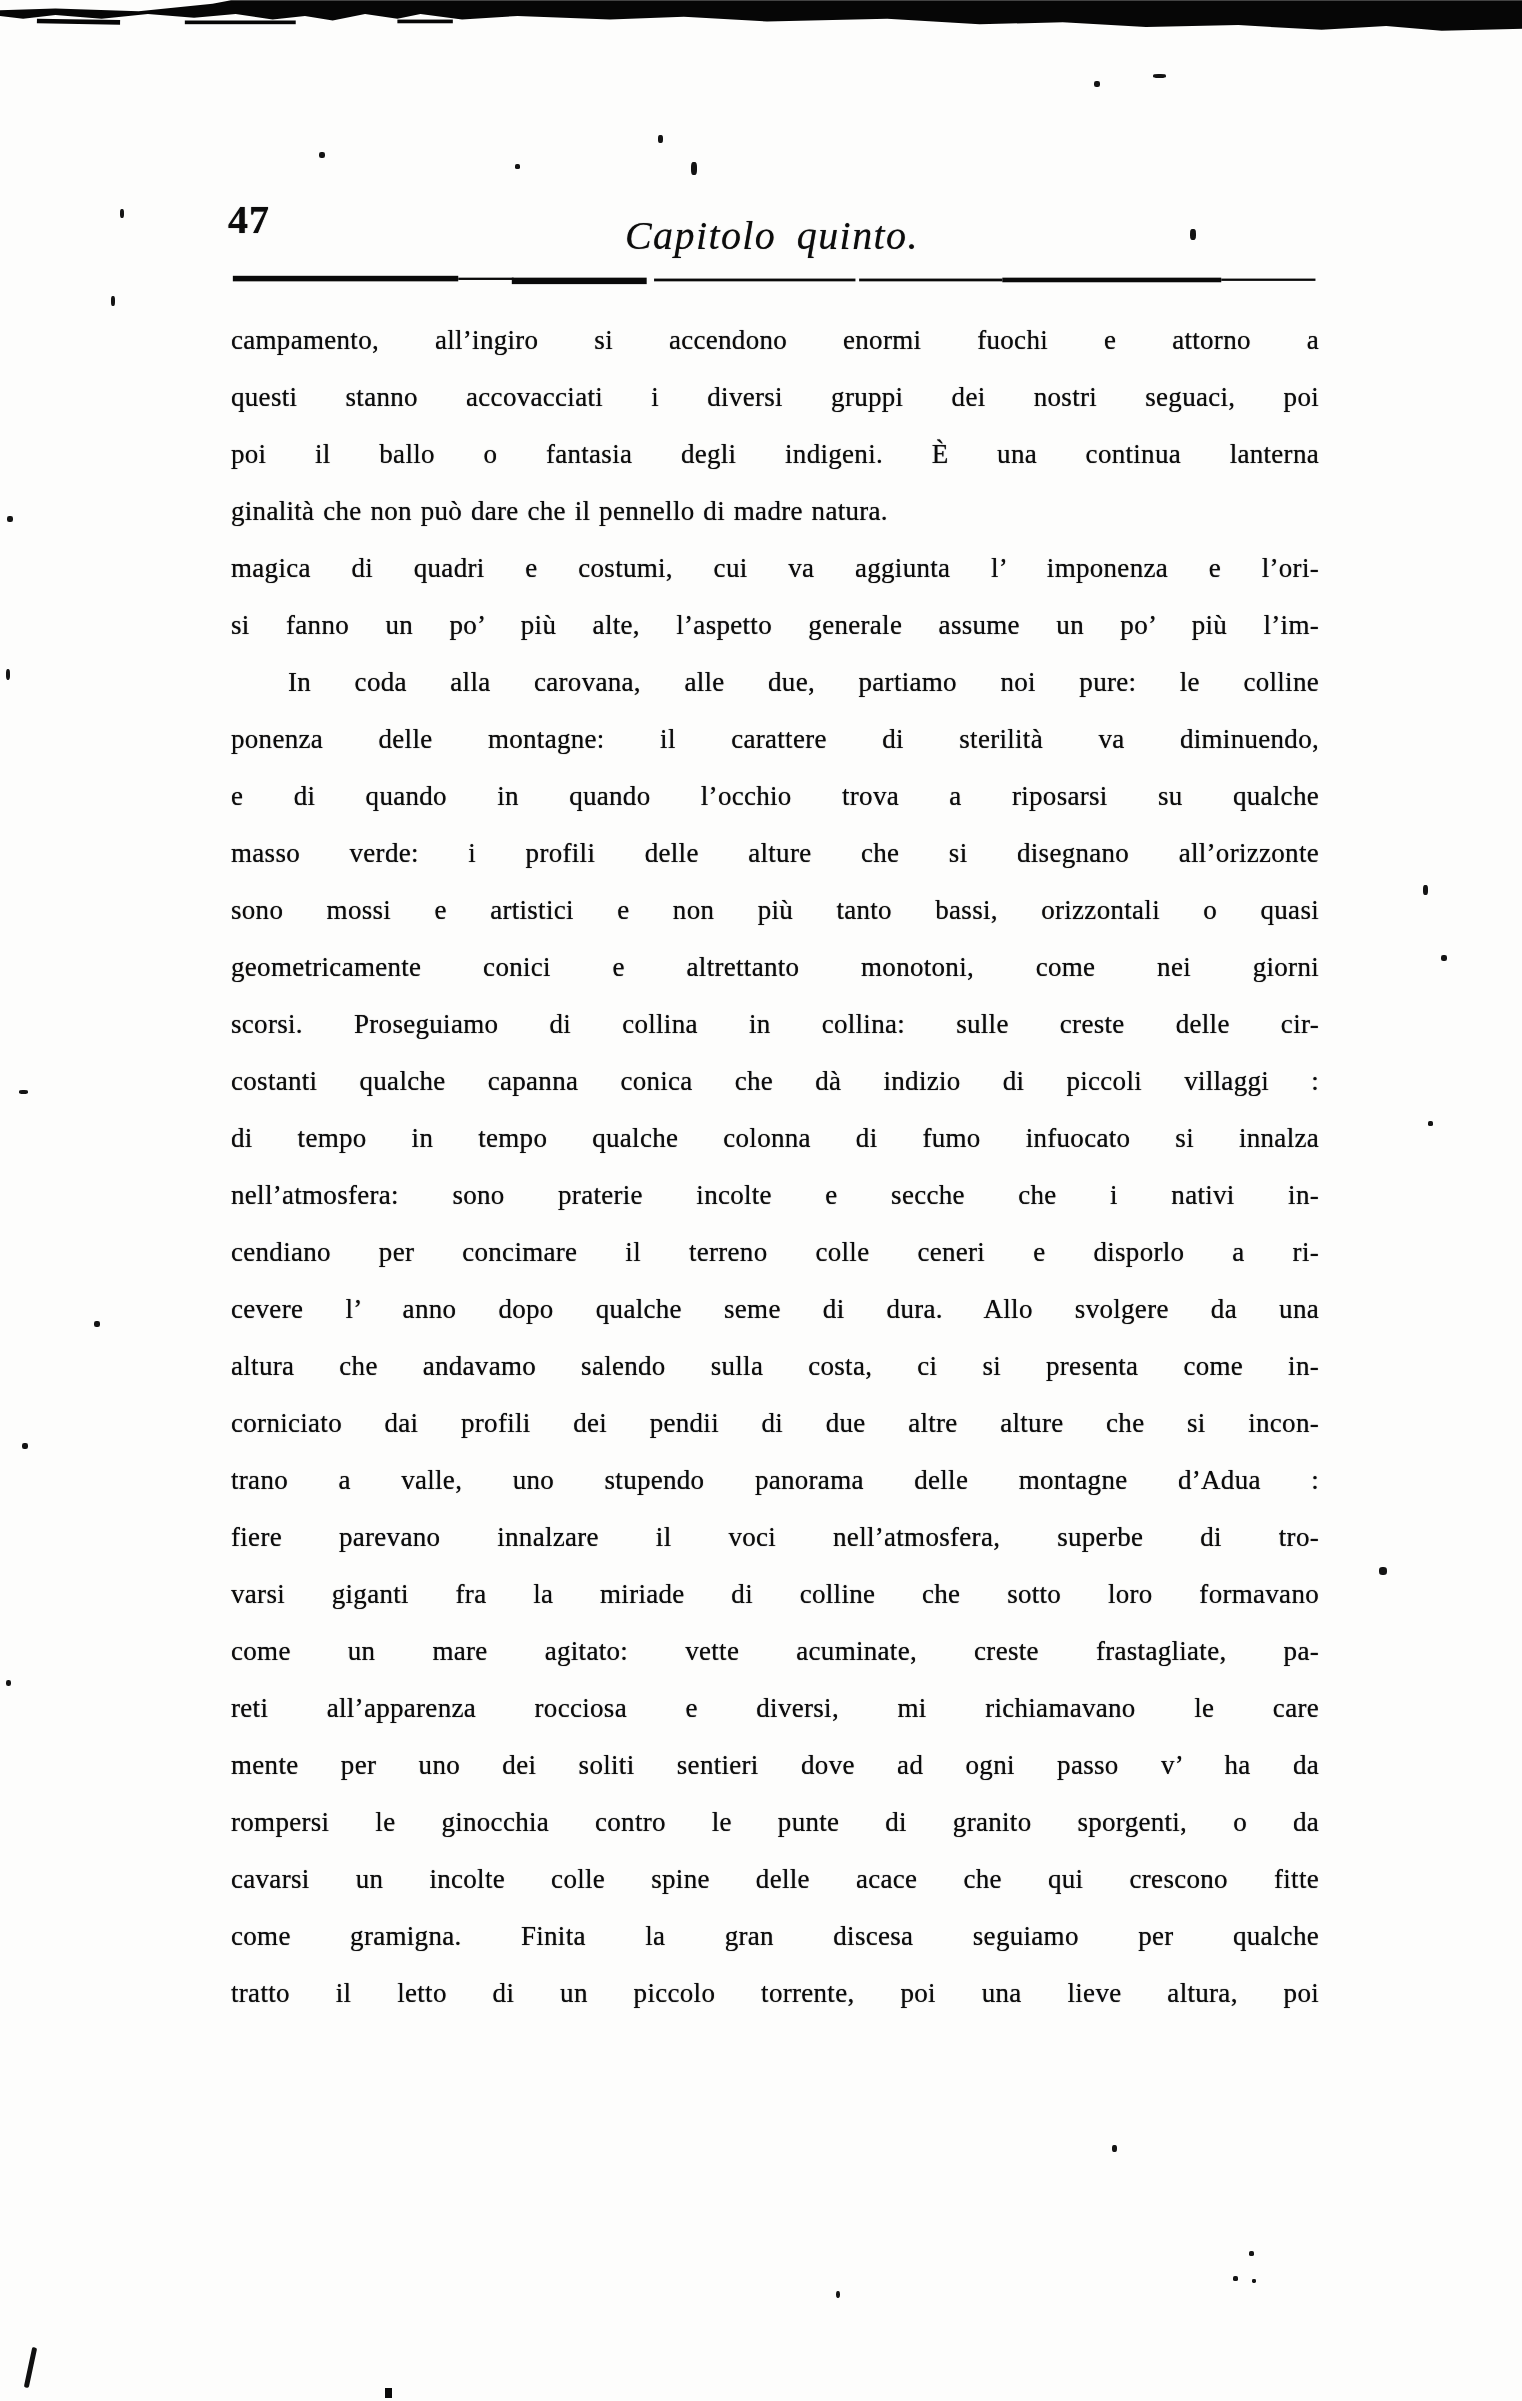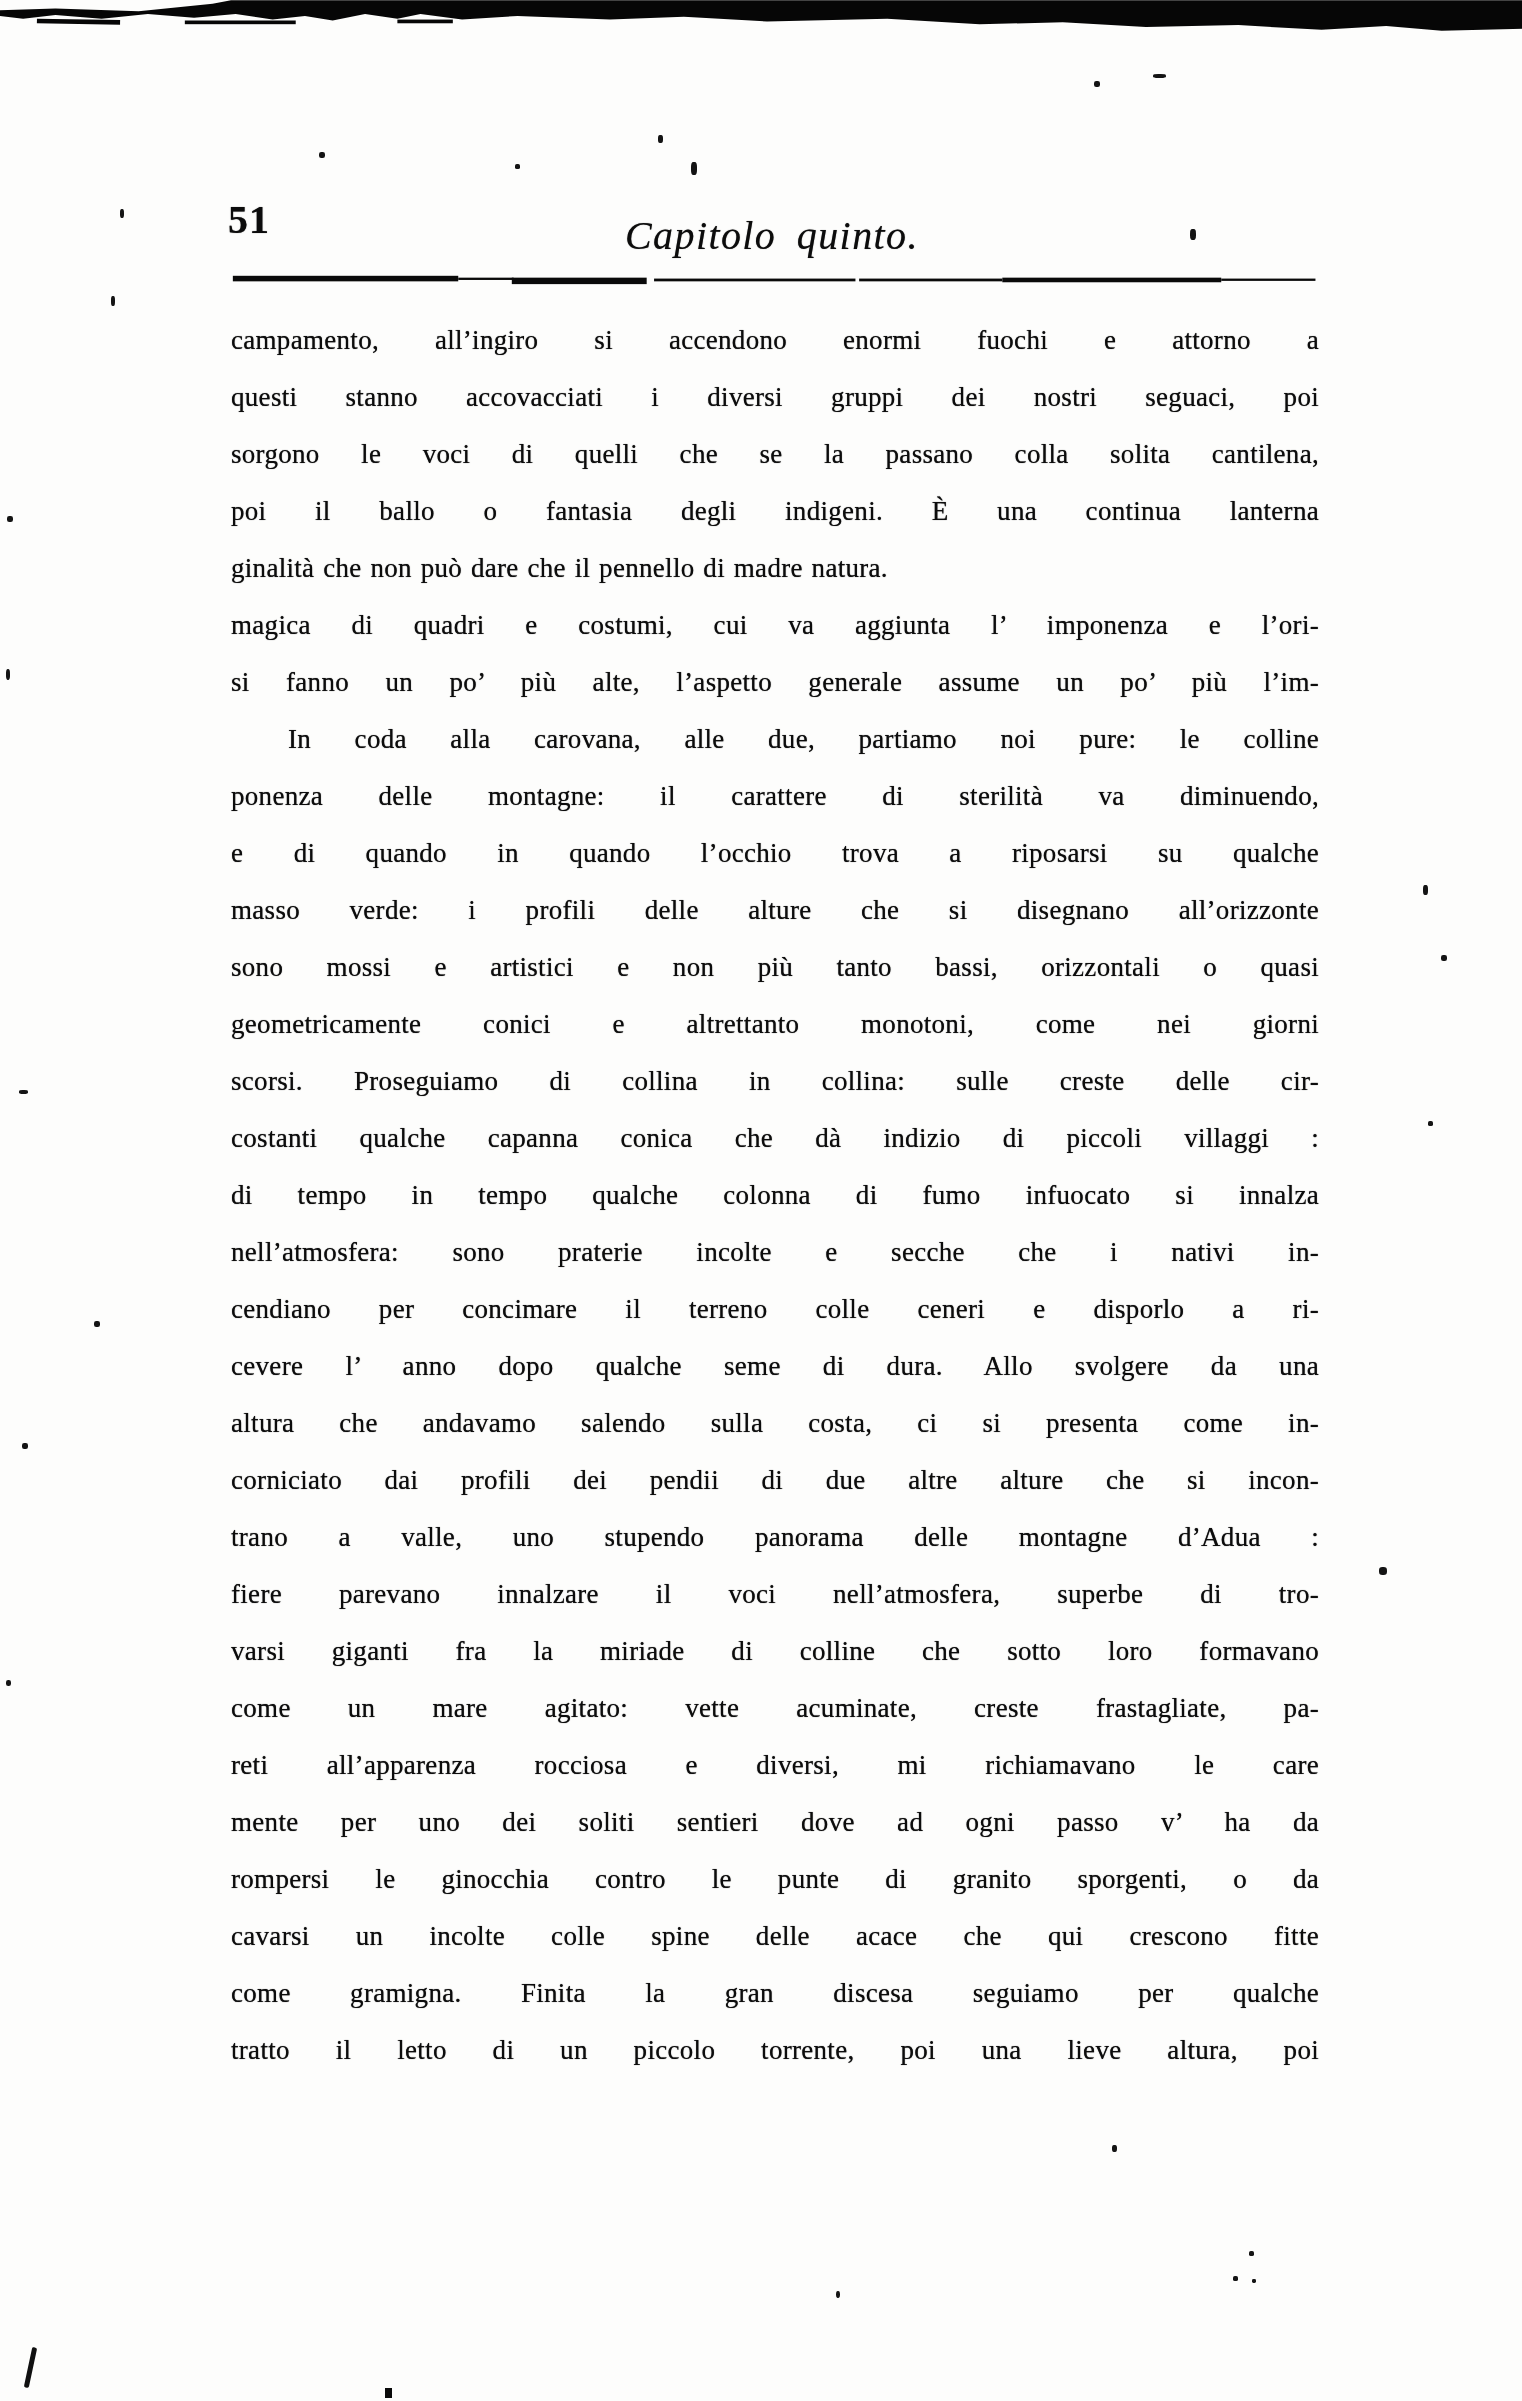--- a/index.html
+++ b/index.html
@@ -66,37 +66,36 @@
     <polygon fill="#060606" points="
       0,11 60,9 150,12 230,4 250,0 1648,0 1648,31 1560,33 1500,28 1430,32
       1340,27 1240,29 1150,24 1060,26 960,20 830,23 740,18 660,21 560,17
       500,21 455,15 430,20 395,15 360,22 330,17 295,21 255,15 210,19
       160,15 110,20 60,16 25,20 0,17"></polygon>
     <rect x="40" y="20" width="90" height="5" fill="#060606" transform="rotate(1 40 20)"></rect>
     <rect x="200" y="22" width="120" height="4" fill="#060606"></rect>
     <rect x="430" y="21" width="60" height="4" fill="#060606"></rect>
   </svg>
 
-  <span class="pagenum">51</span>
+  <span class="pagenum">47</span>
   <span class="chapter">Capitolo quinto.</span>
 
   <svg class="rule" width="1090" height="15" aria-hidden="true" viewBox="0 0 1180 16">
     <rect x="2" y="4" width="244" height="6" fill="#0a0a0a"></rect>
     <rect x="246" y="6" width="60" height="2.5" fill="#0a0a0a"></rect>
     <rect x="304" y="6" width="146" height="7" fill="#0a0a0a"></rect>
     <rect x="458" y="7" width="218" height="3" fill="#0a0a0a"></rect>
     <rect x="680" y="7" width="155" height="3" fill="#0a0a0a"></rect>
     <rect x="835" y="6" width="237" height="5" fill="#0a0a0a"></rect>
     <rect x="1072" y="7" width="102" height="2.5" fill="#0a0a0a"></rect>
   </svg>
 
   <div class="textblock">
       <div class="line">campamento, all’ingiro si accendono enormi fuochi e attorno a</div>
       <div class="line">questi stanno accovacciati i diversi gruppi dei nostri seguaci, poi</div>
-      <div class="line">sorgono le voci di quelli che se la passano colla solita cantilena,</div>
       <div class="line">poi il ballo o fantasia degli indigeni. È una continua lanterna</div>
       <div class="line left">ginalità che non può dare che il pennello di madre natura.</div>
       <div class="line">magica di quadri e costumi, cui va aggiunta l’ imponenza e l’ori-</div>
       <div class="line">si fanno un po’ più alte, l’aspetto generale assume un po’ più l’im-</div>
       <div class="line indent">In coda alla carovana, alle due, partiamo noi pure: le colline</div>
       <div class="line">ponenza delle montagne: il carattere di sterilità va diminuendo,</div>
       <div class="line">e di quando in quando l’occhio trova a riposarsi su qualche</div>
       <div class="line">masso verde: i profili delle alture che si disegnano all’orizzonte</div>
       <div class="line">sono mossi e artistici e non più tanto bassi, orizzontali o quasi</div>
       <div class="line">geometricamente conici e altrettanto monotoni, come nei giorni</div>

